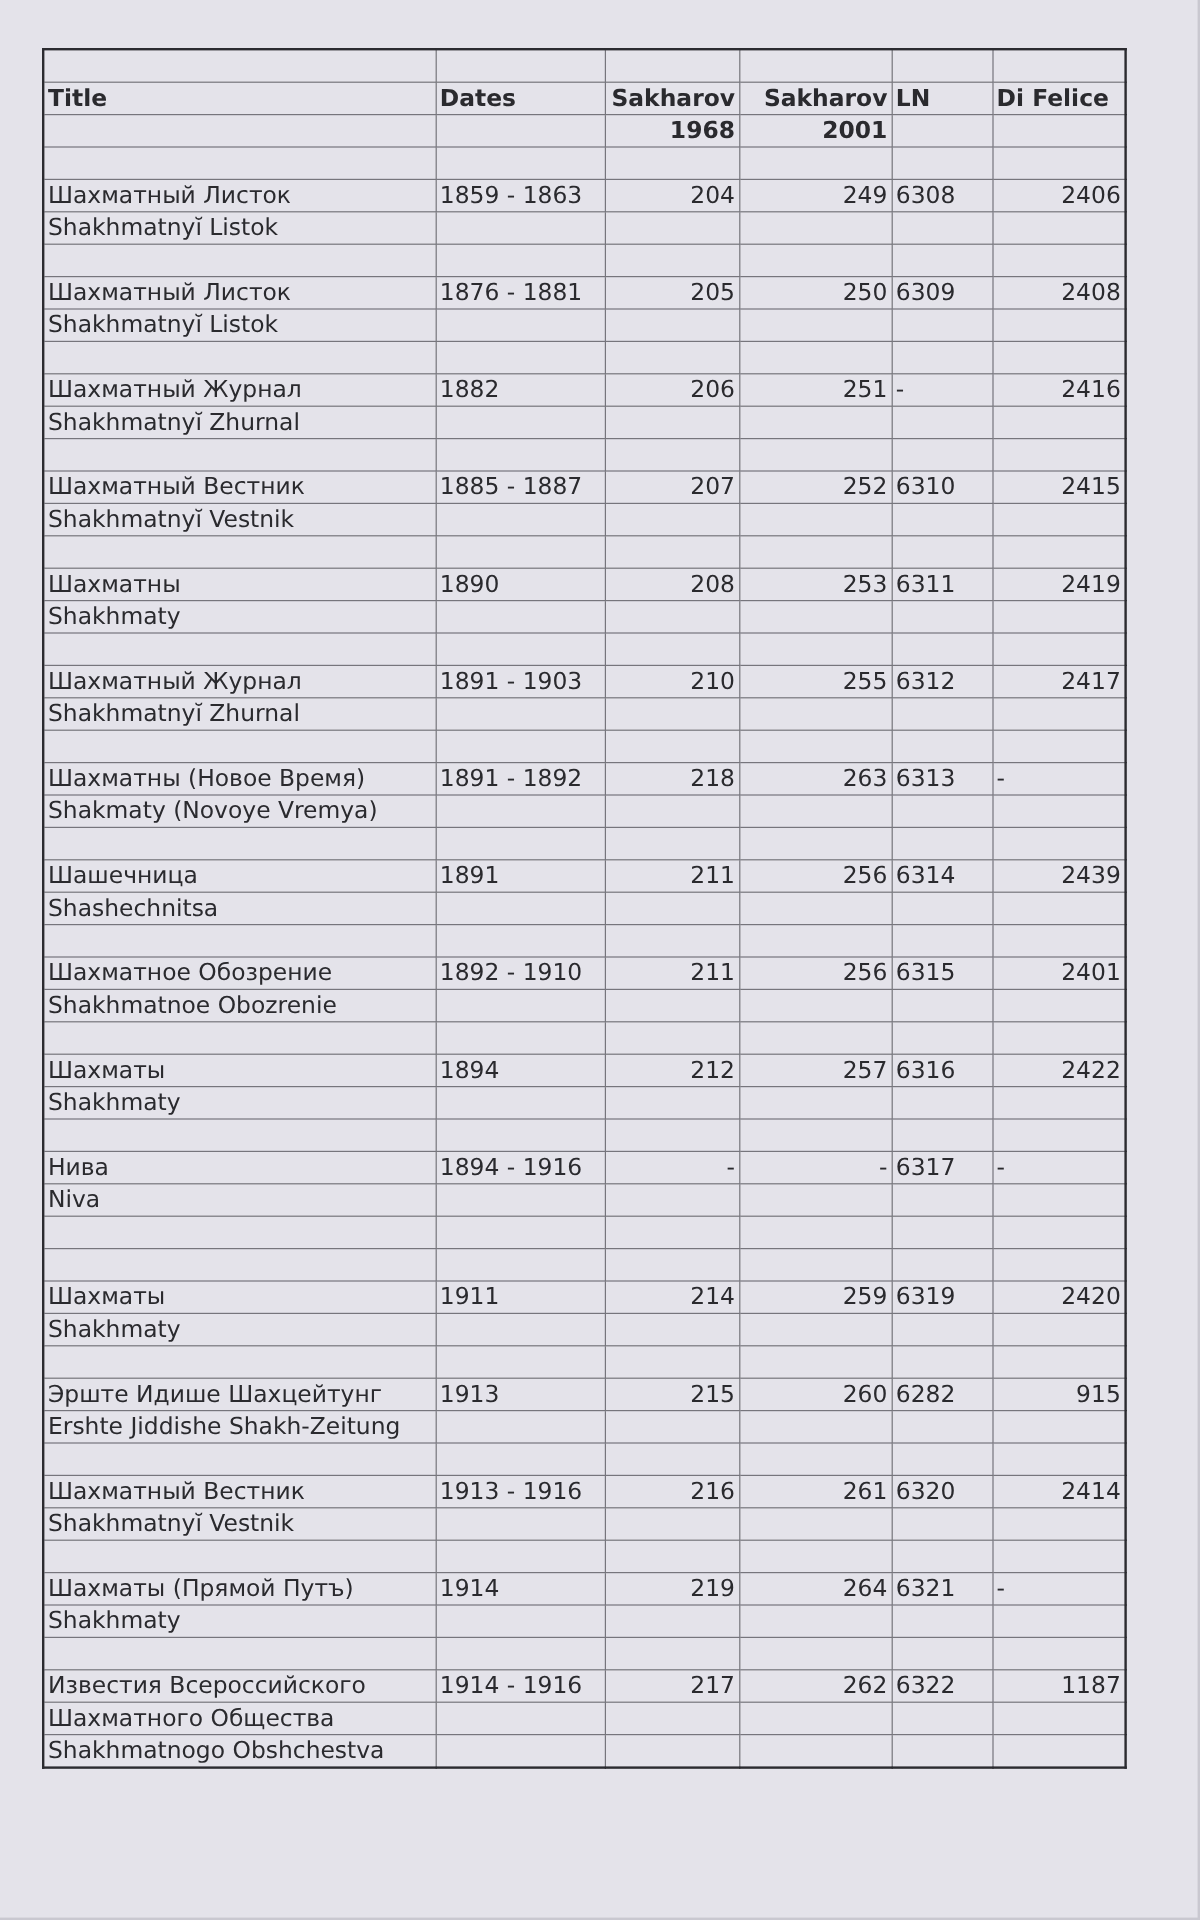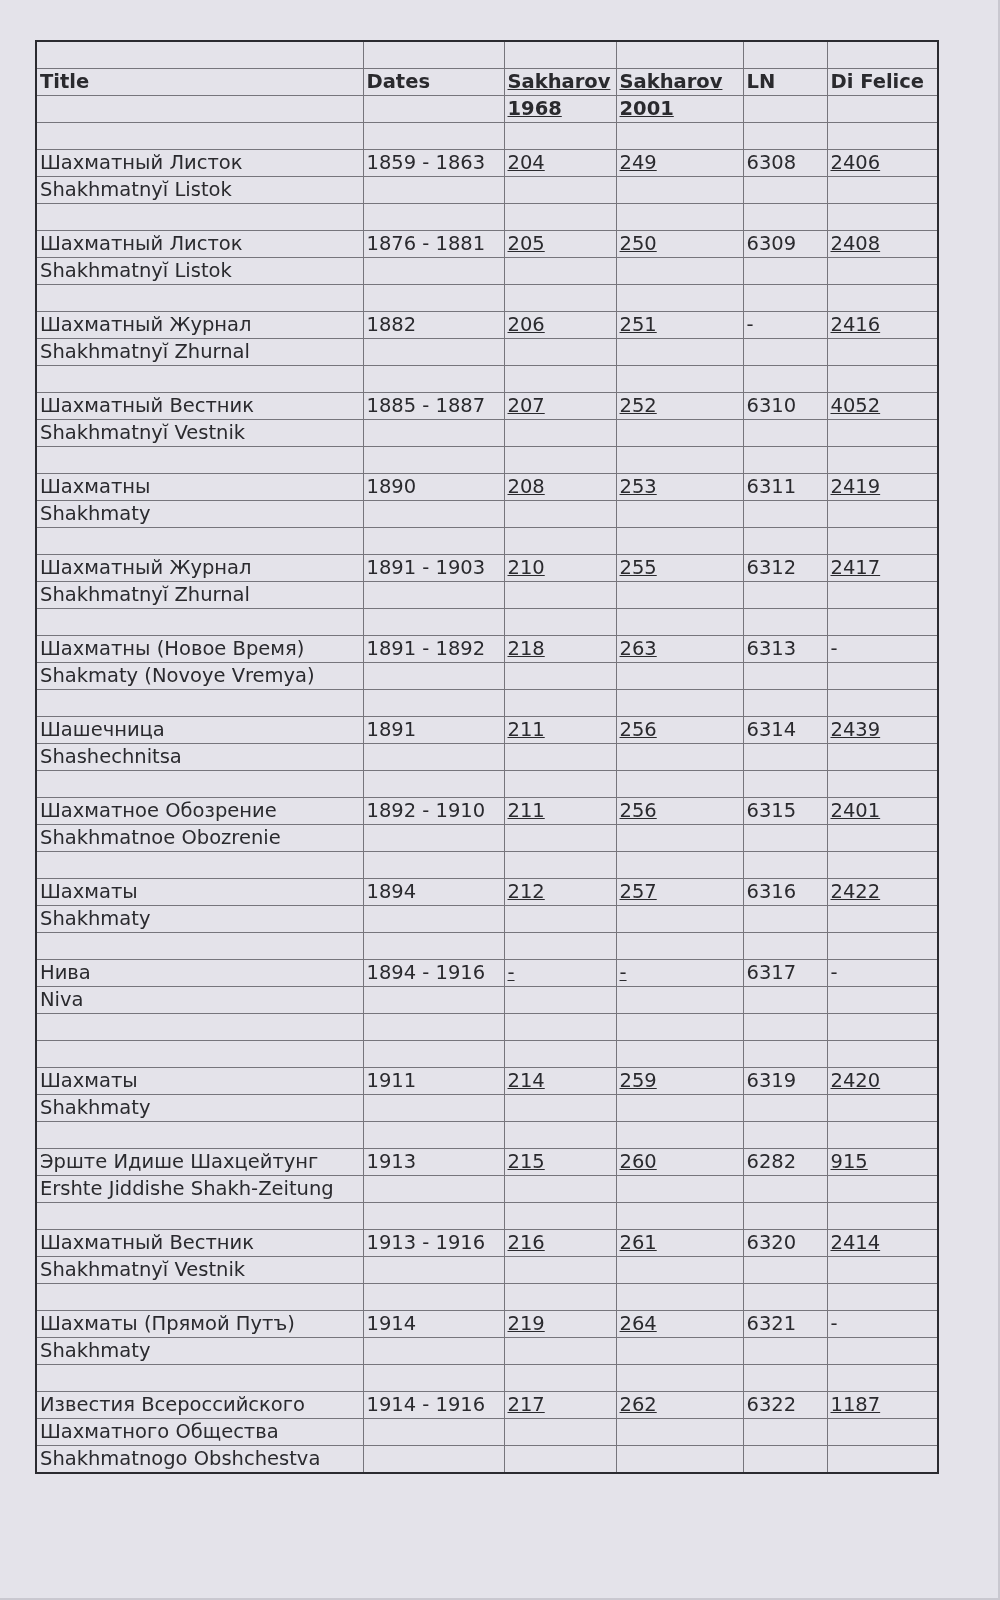--- a/index.html
+++ b/index.html
@@ -25,21 +25,21 @@
   table.sheet td {
     border: 1px solid #76757c;
     height: 26px;
     padding: 0 3px;
     font-size: 19.5px;
     line-height: 26px;
     white-space: nowrap;
     overflow: hidden;
     vertical-align: bottom;
   }
-  td.num { text-align: left; text-decoration: underline; }
+  td.num { text-align: right; }
   td.ctr { text-align: left; }
   tr.hdr td { font-weight: bold; margin-top: 29px; }
   col.c-title { width: 327px; }
   col.c-dates { width: 141px; }
   col.c-s68   { width: 112px; }
   col.c-s01   { width: 127px; }
   col.c-ln    { width: 84px; }
   col.c-df    { width: 111px; }
 </style>
 </head>
@@ -160,21 +160,21 @@
         <td></td>
         <td></td>
         <td></td>
       </tr>
       <tr>
         <td>Шахматный Вестник</td>
         <td>1885 - 1887</td>
         <td class="num">207</td>
         <td class="num">252</td>
         <td class="ctr">6310</td>
-        <td class="num">4052</td>
+        <td class="num">2415</td>
       </tr>
       <tr>
         <td>Shakhmatnyĭ Vestnik</td>
         <td></td>
         <td></td>
         <td></td>
         <td></td>
         <td></td>
       </tr>
       <tr>

